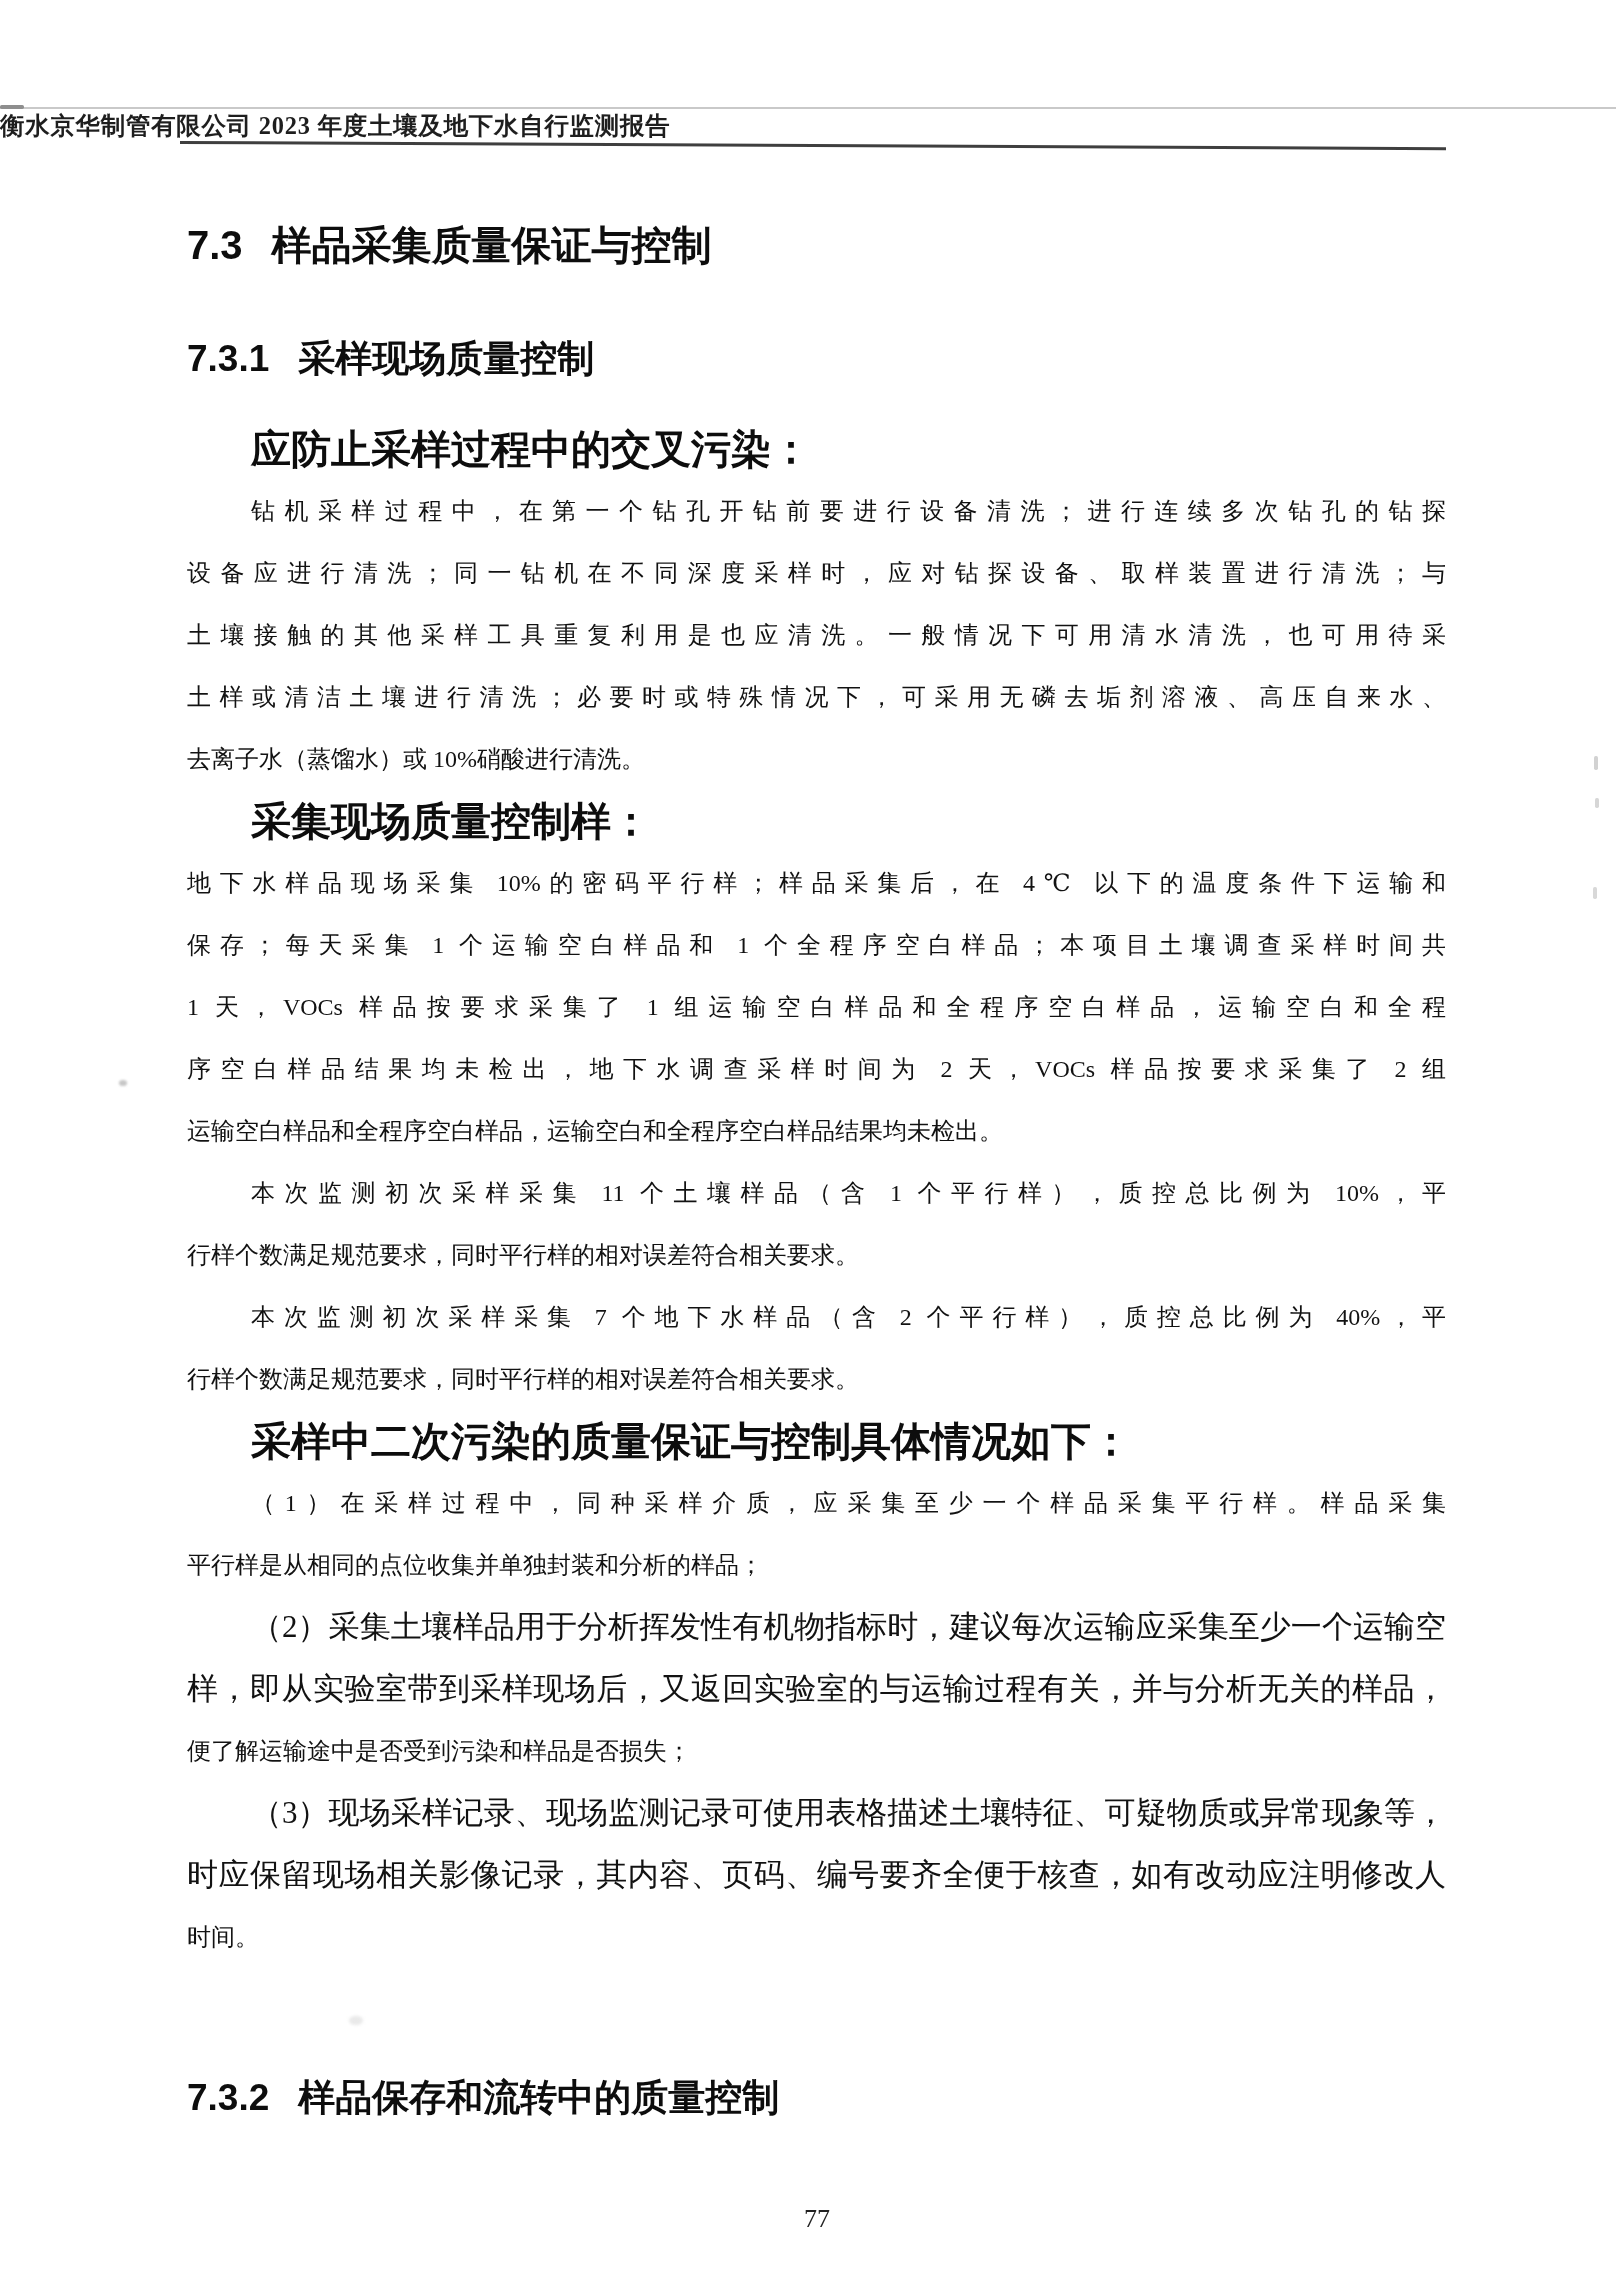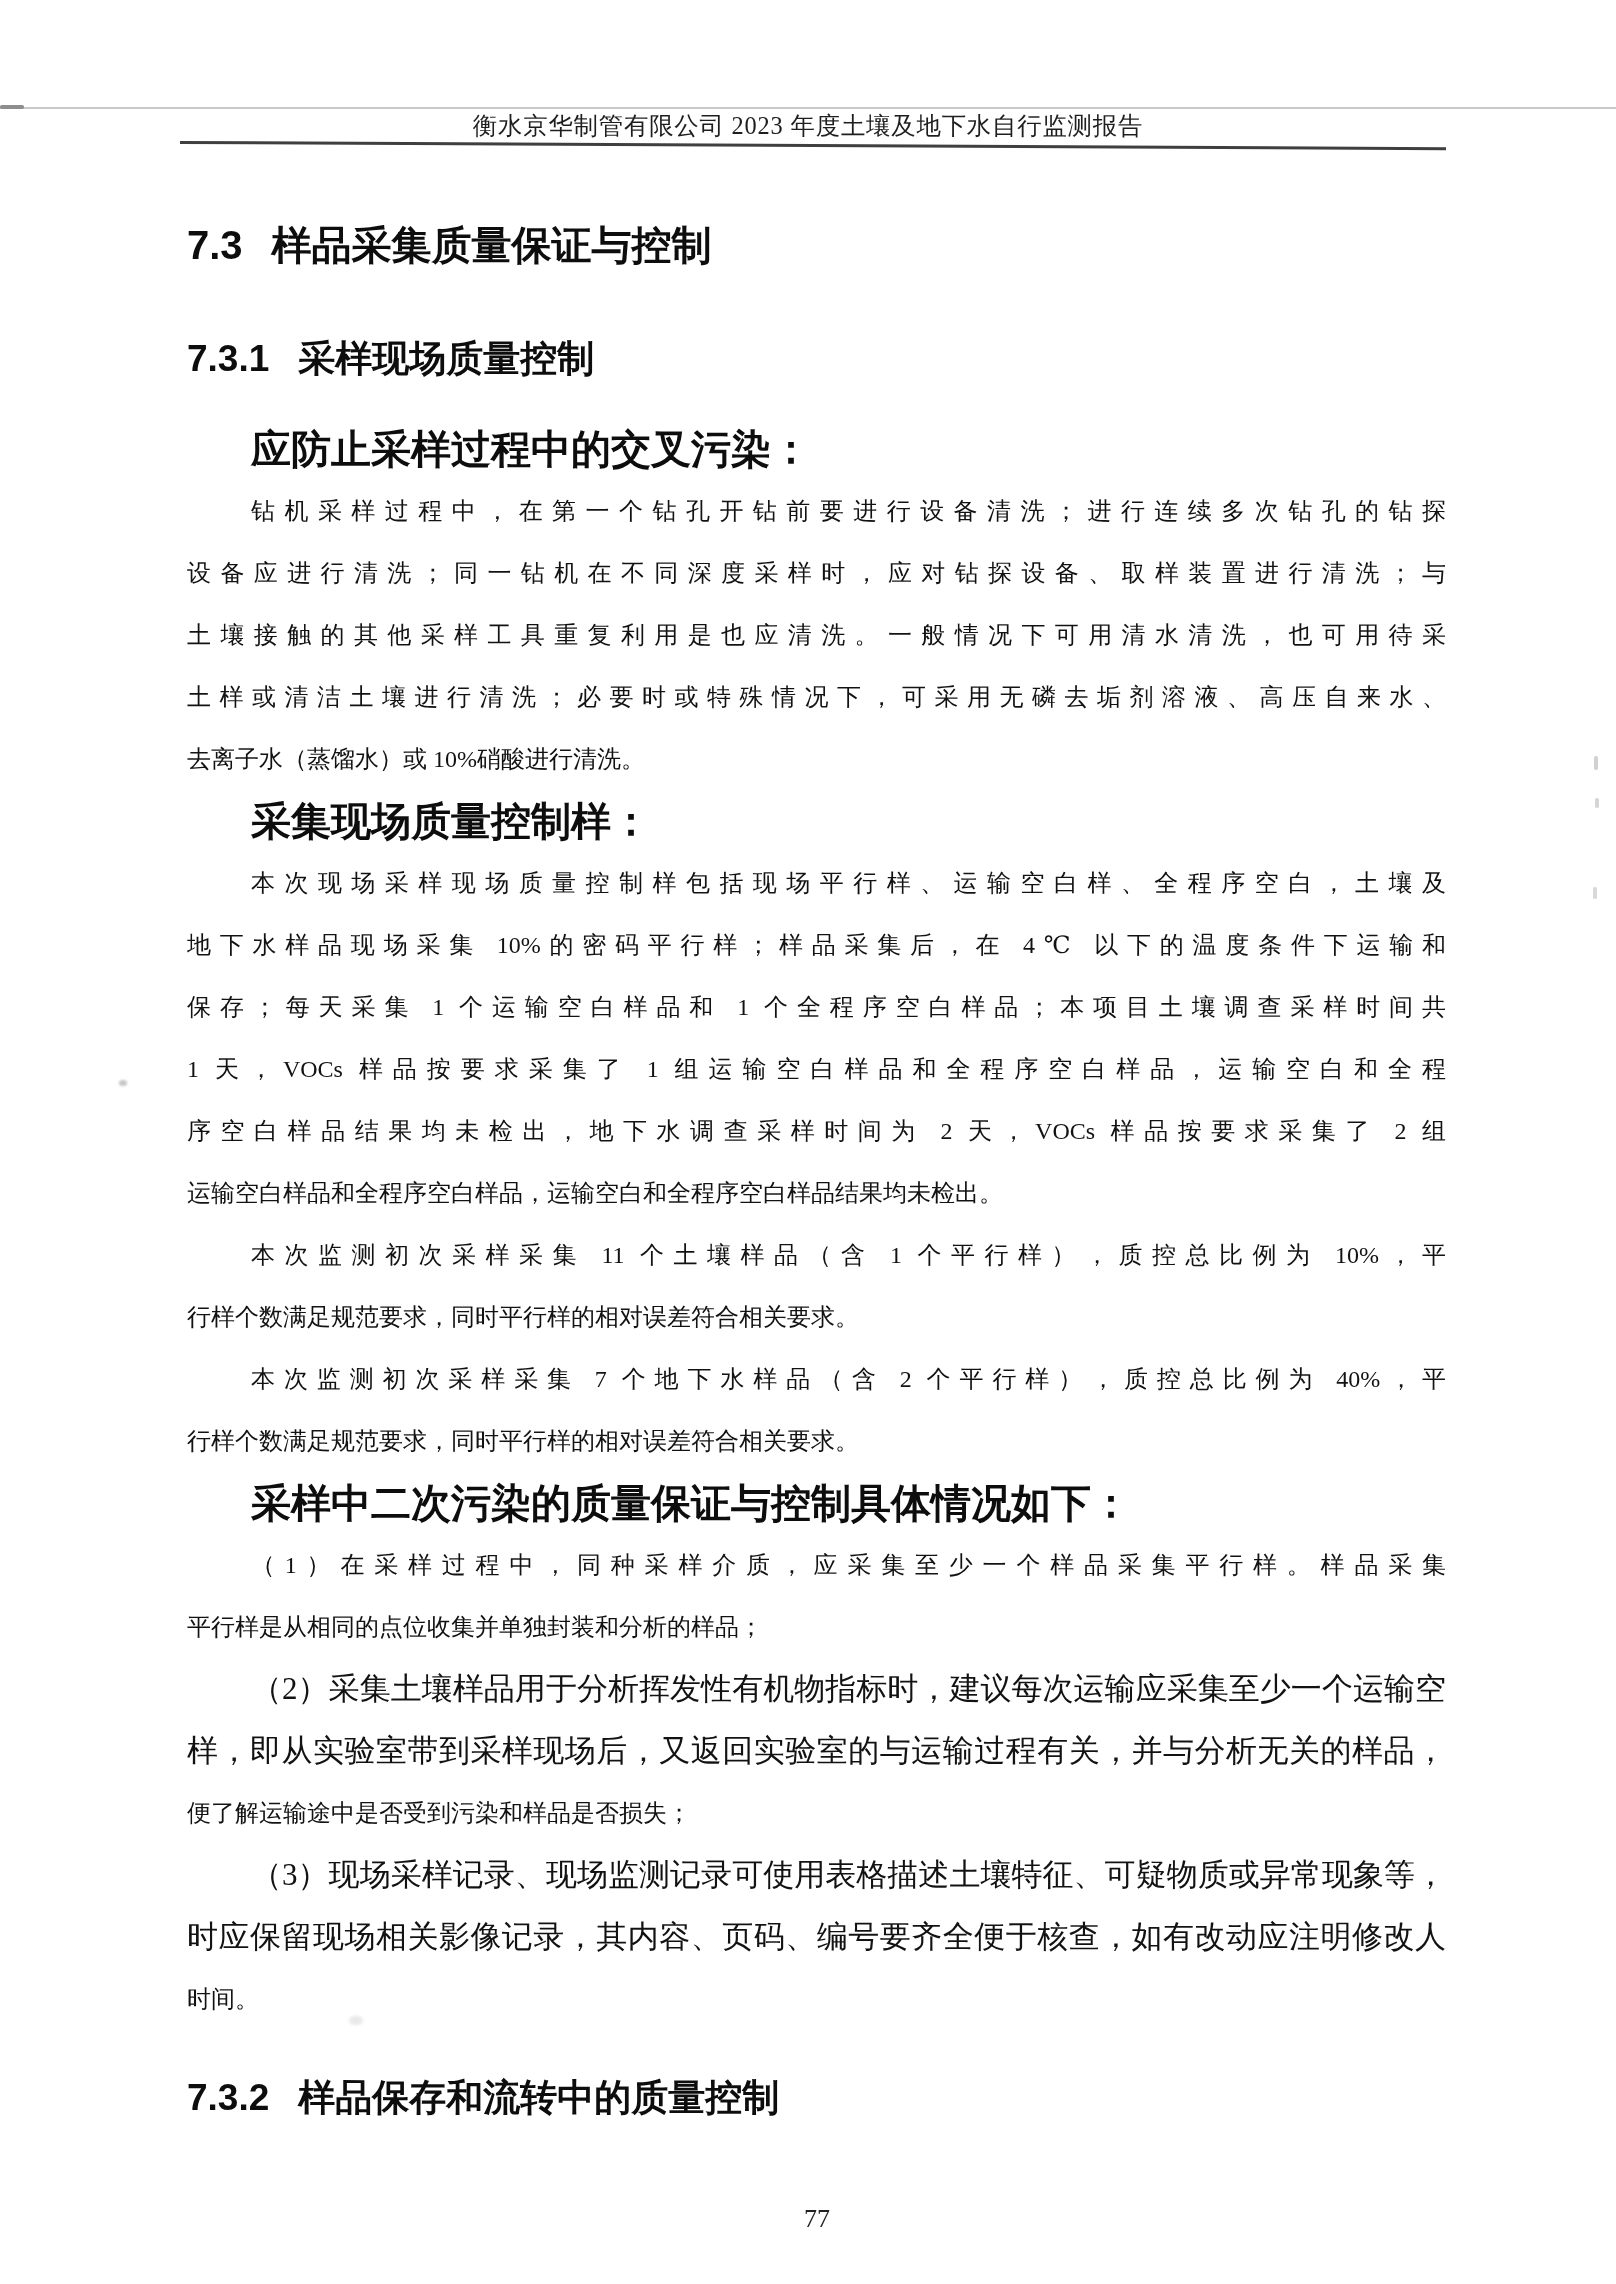--- a/index.html
+++ b/index.html
@@ -16,22 +16,22 @@
   .scan-top-mark{position:absolute;left:0;top:105px;width:23.6px;height:4.2px;background:#8e8e8e;border-radius:1.7px;}
   .speck{position:absolute;}
   .speck-a{left:119px;top:1080px;width:8.4px;height:5.9px;background:#b9b9b9;border-radius:50%;opacity:.8;filter:blur(0.8px);}
   .speck-b{left:1594px;top:756px;width:4.2px;height:13.5px;background:#d2d2d2;border-radius:1.7px;}
   .speck-c{left:1595px;top:798px;width:4.2px;height:10px;background:#d6d6d6;border-radius:1.7px;}
   .speck-d{left:1593px;top:887px;width:4.2px;height:11.8px;background:#d8d8d8;border-radius:1.7px;}
   .speck-e{left:349px;top:2016px;width:13.5px;height:9.3px;background:#e9e9e9;border-radius:50%;filter:blur(1.7px);}
   
   .running-header{
     position:absolute;top:112px;left:0;width:100%;
-    text-align:center;font-size:24.4px;line-height:1.15;
-    letter-spacing:0.8px;color:#1e1e1e;
+    text-align:left;font-size:24.4px;line-height:1.15;
+    letter-spacing:0.8px;color:#1e1e1e;font-weight:bold;
   }
   .header-rule{
     position:absolute;left:180px;top:141px;width:1266px;height:3.4px;
     background:#3f3f3f;transform:rotate(0.28deg);transform-origin:0 0;
   }
   
   .heading{
     position:absolute;left:187px;white-space:nowrap;
     font-family:"Liberation Sans","DejaVu Sans",sans-serif;
     font-weight:700;color:#0d0d0d;line-height:1.2;
@@ -82,21 +82,20 @@
   </div>
 
   <div class="body-lines">
       <div class="line lead">应防止采样过程中的交叉污染：</div>
       <div class="line first fill">钻机采样过程中，在第一个钻孔开钻前要进行设备清洗；进行连续多次钻孔的钻探</div>
       <div class="line mid fill">设备应进行清洗；同一钻机在不同深度采样时，应对钻探设备、取样装置进行清洗；与</div>
       <div class="line mid fill">土壤接触的其他采样工具重复利用是也应清洗。一般情况下可用清水清洗，也可用待采</div>
       <div class="line mid fill">土样或清洁土壤进行清洗；必要时或特殊情况下，可采用无磷去垢剂溶液、高压自来水、</div>
       <div class="line end">去离子水（蒸馏水）或 10%硝酸进行清洗。</div>
       <div class="line lead">采集现场质量控制样：</div>
-      <div class="line first fill">本次现场采样现场质量控制样包括现场平行样、运输空白样、全程序空白，土壤及</div>
       <div class="line mid fill">地下水样品现场采集 10%的密码平行样；样品采集后，在 4℃ 以下的温度条件下运输和</div>
       <div class="line mid fill">保存；每天采集 1 个运输空白样品和 1 个全程序空白样品；本项目土壤调查采样时间共</div>
       <div class="line mid fill">1 天，VOCs 样品按要求采集了 1 组运输空白样品和全程序空白样品，运输空白和全程</div>
       <div class="line mid fill">序空白样品结果均未检出，地下水调查采样时间为 2 天，VOCs 样品按要求采集了 2 组</div>
       <div class="line end">运输空白样品和全程序空白样品，运输空白和全程序空白样品结果均未检出。</div>
       <div class="line first fill">本次监测初次采样采集 11 个土壤样品（含 1 个平行样），质控总比例为 10%，平</div>
       <div class="line end">行样个数满足规范要求，同时平行样的相对误差符合相关要求。</div>
       <div class="line first fill">本次监测初次采样采集 7 个地下水样品（含 2 个平行样），质控总比例为 40%，平</div>
       <div class="line end">行样个数满足规范要求，同时平行样的相对误差符合相关要求。</div>
       <div class="line lead">采样中二次污染的质量保证与控制具体情况如下：</div>

